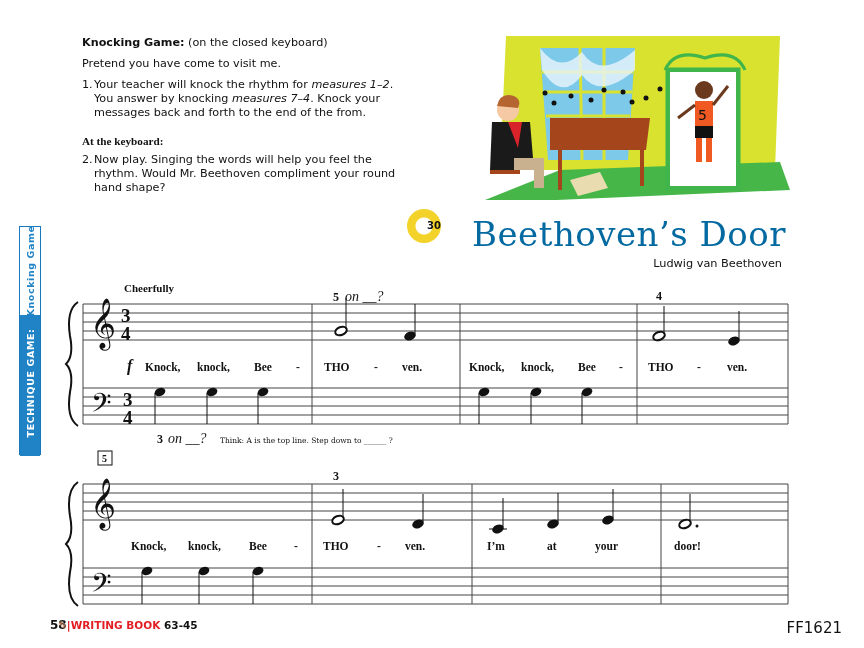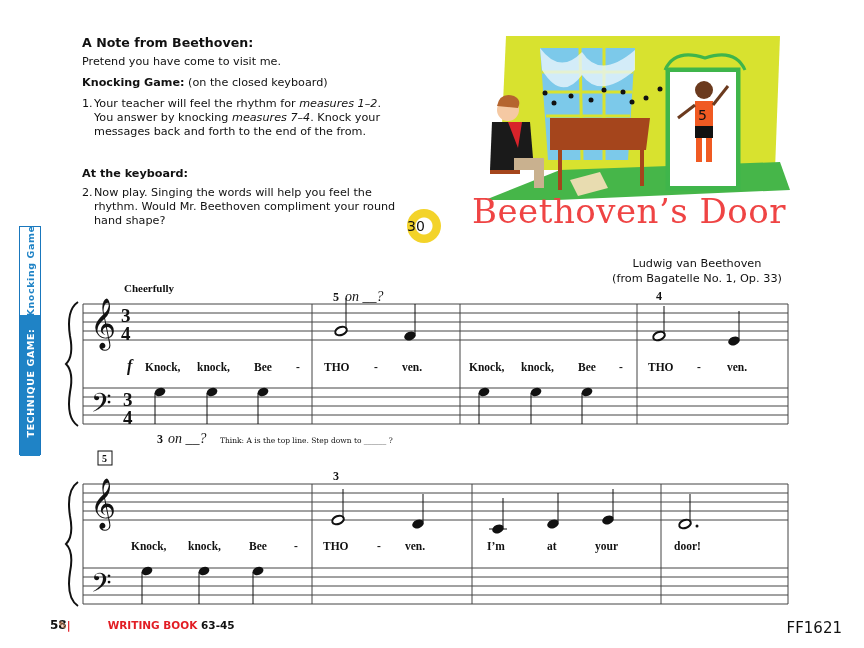--- a/index.html
+++ b/index.html
@@ -6,61 +6,60 @@
   body { width:864px; height:648px; position:relative; overflow:hidden; font-family:"DejaVu Sans", sans-serif; color:#111; }
   .abs { position:absolute; }
 
   
   #intro { left:82px; top:36px; width:320px; font-size:11.2px; line-height:14px; }
   #intro .h { font-weight:bold; font-size:12.6px; margin-bottom:5px; }
   #intro p { margin:0 0 7px 0; }
   #intro .b { font-weight:bold; }
   #intro .item { display:flex; margin-bottom:7px; }
   #intro .num { width:12px; flex:none; }
-  #intro .h2 { font-weight:bold; margin-top:28px; margin-bottom:5px; }
+  #intro .h2 { font-weight:bold; margin-top:14px; margin-bottom:5px;font-family:Liberation Serif, serif; }
 
   
   #illus { left:470px; top:30px; width:330px; height:170px; }
 
   
   #track-badge { left:407px; top:209px; width:34px; height:34px; border-radius:50%;
      background:radial-gradient(circle at 50% 50%, #fff 0 8px, #f3d32a 9px 100%); }
-  #track-badge span { position:absolute; left:0; top:0; width:34px; line-height:34px; text-align:left; font-size:14px; font-weight:normal; color:#111; }
-  #title { left:472px; top:191px; font-size:34px; letter-spacing:0.5px; font-family:"DejaVu Serif", serif; color:#ef4444; white-space:nowrap; }
+  #track-badge span { position:absolute; left:0; top:0; width:34px; line-height:34px; text-align:right; font-size:10px; font-weight:bold; color:#111; }
+  #title { left:472px; top:214px; font-size:34px; letter-spacing:0.5px; font-family:"DejaVu Serif", serif; color:#0369a1; white-space:nowrap; }
   #composer { right:82px; top:256px; text-align:center; font-size:11.3px; line-height:15px; }
 
   
   #side-tab { left:19px; top:226px; width:22px; height:229px; border:1px solid #1977bd; box-sizing:border-box; }
   #side-tab .top { position:absolute; left:0; top:0; width:100%; height:88px; background:#fff; }
   #side-tab .bot { position:absolute; left:0; top:88px; width:100%; height:141px; background:#1f83c6; }
   #side-tab .vt { position:absolute; left:50%; transform-origin:center center; white-space:nowrap; font-size:9.5px; font-weight:bold; letter-spacing:0.6px; }
   #side-tab .vt1 { top:44px; transform:translate(-50%,-50%) rotate(-90deg); color:#1f83c6; }
   #side-tab .vt2 { top:156px; transform:translate(-50%,-50%) rotate(-90deg); color:#fff; }
 
   
   #music { left:0; top:0; width:864px; height:648px; }
   .lyric { font-family:"Liberation Serif", serif; font-weight:bold; font-size:11.5px; }
   .tempo { font-family:"Liberation Serif", serif; font-weight:bold; font-size:11px; }
 
   
   #page-num { left:18px; top:618px; font-size:12px; font-weight:bold;margin-left:32px; }
   #writing-ref { left:58px; top:619px; font-size:10.5px; font-weight:bold; }
-  #writing-ref .red { color:#e21d24;padding-left:37px; }
+  #writing-ref .red { color:#e21d24; }
   #code { right:22px; top:619px; font-size:15px; }
 </style>
 </head>
 <body>
 
 <div id="intro" class="abs">
-  <div class="h">A Note from Beethoven:</div>
+  <p><span class="b">Knocking Game:</span><span> (on the closed keyboard)</span></p>
   <p>Pretend you have come to visit me.</p>
-  <p><span class="b">Knocking Game:</span><span> (on the closed keyboard)</span></p>
   <div class="item">
     <span class="num">1.</span>
-    <span><span>Your teacher will feel the rhythm for </span><i>measures 1–2</i><span>. You answer by knocking </span><i>measures 7–4</i><span>. Knock your messages back and forth to the end of the from.</span></span>
+    <span><span>Your teacher will knock the rhythm for </span><i>measures 1–2</i><span>. You answer by knocking </span><i>measures 7–4</i><span>. Knock your messages back and forth to the end of the from.</span></span>
   </div>
   <div class="h2">At the keyboard:</div>
   <div class="item">
     <span class="num">2.</span>
     <span>Now play. Singing the words will help you feel the rhythm. Would Mr. Beethoven compliment your round hand shape?</span>
   </div>
 </div>
 
 <svg id="illus" class="abs" viewBox="0 0 330 170">
   <polygon points="36,6 310,6 305,140 30,140" fill="#d8e22f"></polygon>
@@ -115,21 +114,20 @@
   <rect x="20" y="140" width="30" height="4" fill="#a5451c"></rect>
   <polygon points="100,150 130,142 138,158 108,166" fill="#e8dcb0"></polygon>
 </svg>
 
 <div id="track-badge" class="abs">
     <span>30</span>
   </div>
 <div id="title" class="abs">Beethoven’s Door</div>
 <div id="composer" class="abs">
   <div>Ludwig van Beethoven</div>
-  <div>(from Bagatelle No. 1, Op. 33)</div>
 </div>
 
 <div id="side-tab" class="abs">
   <div class="top"></div>
     <div class="bot"></div>
   <div class="vt vt1">Knocking Game</div>
   <div class="vt vt2">TECHNIQUE GAME:</div>
 </div>
 
 <svg id="music" class="abs" viewBox="0 0 864 648">

